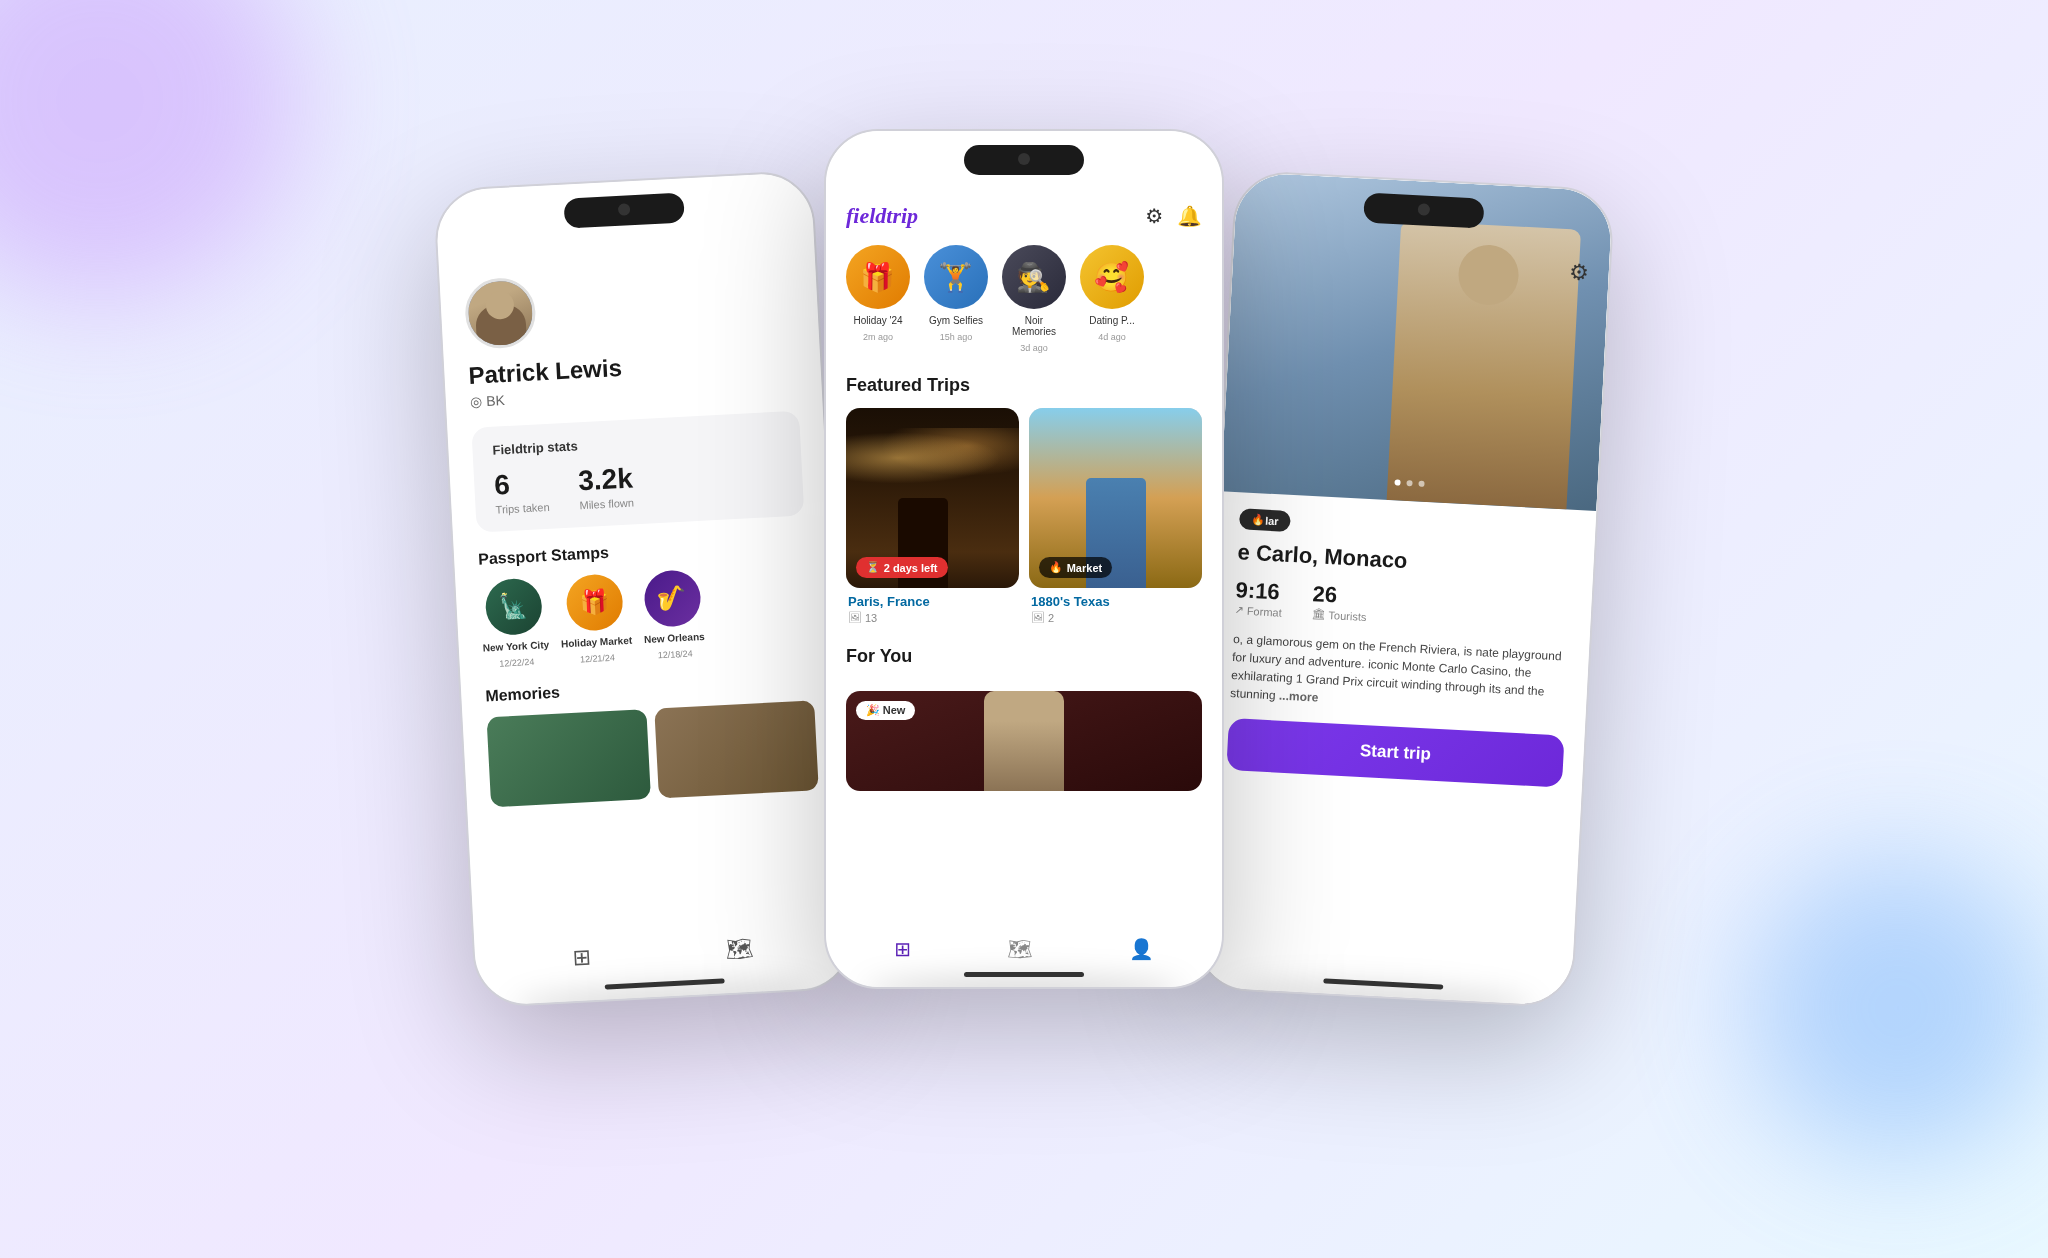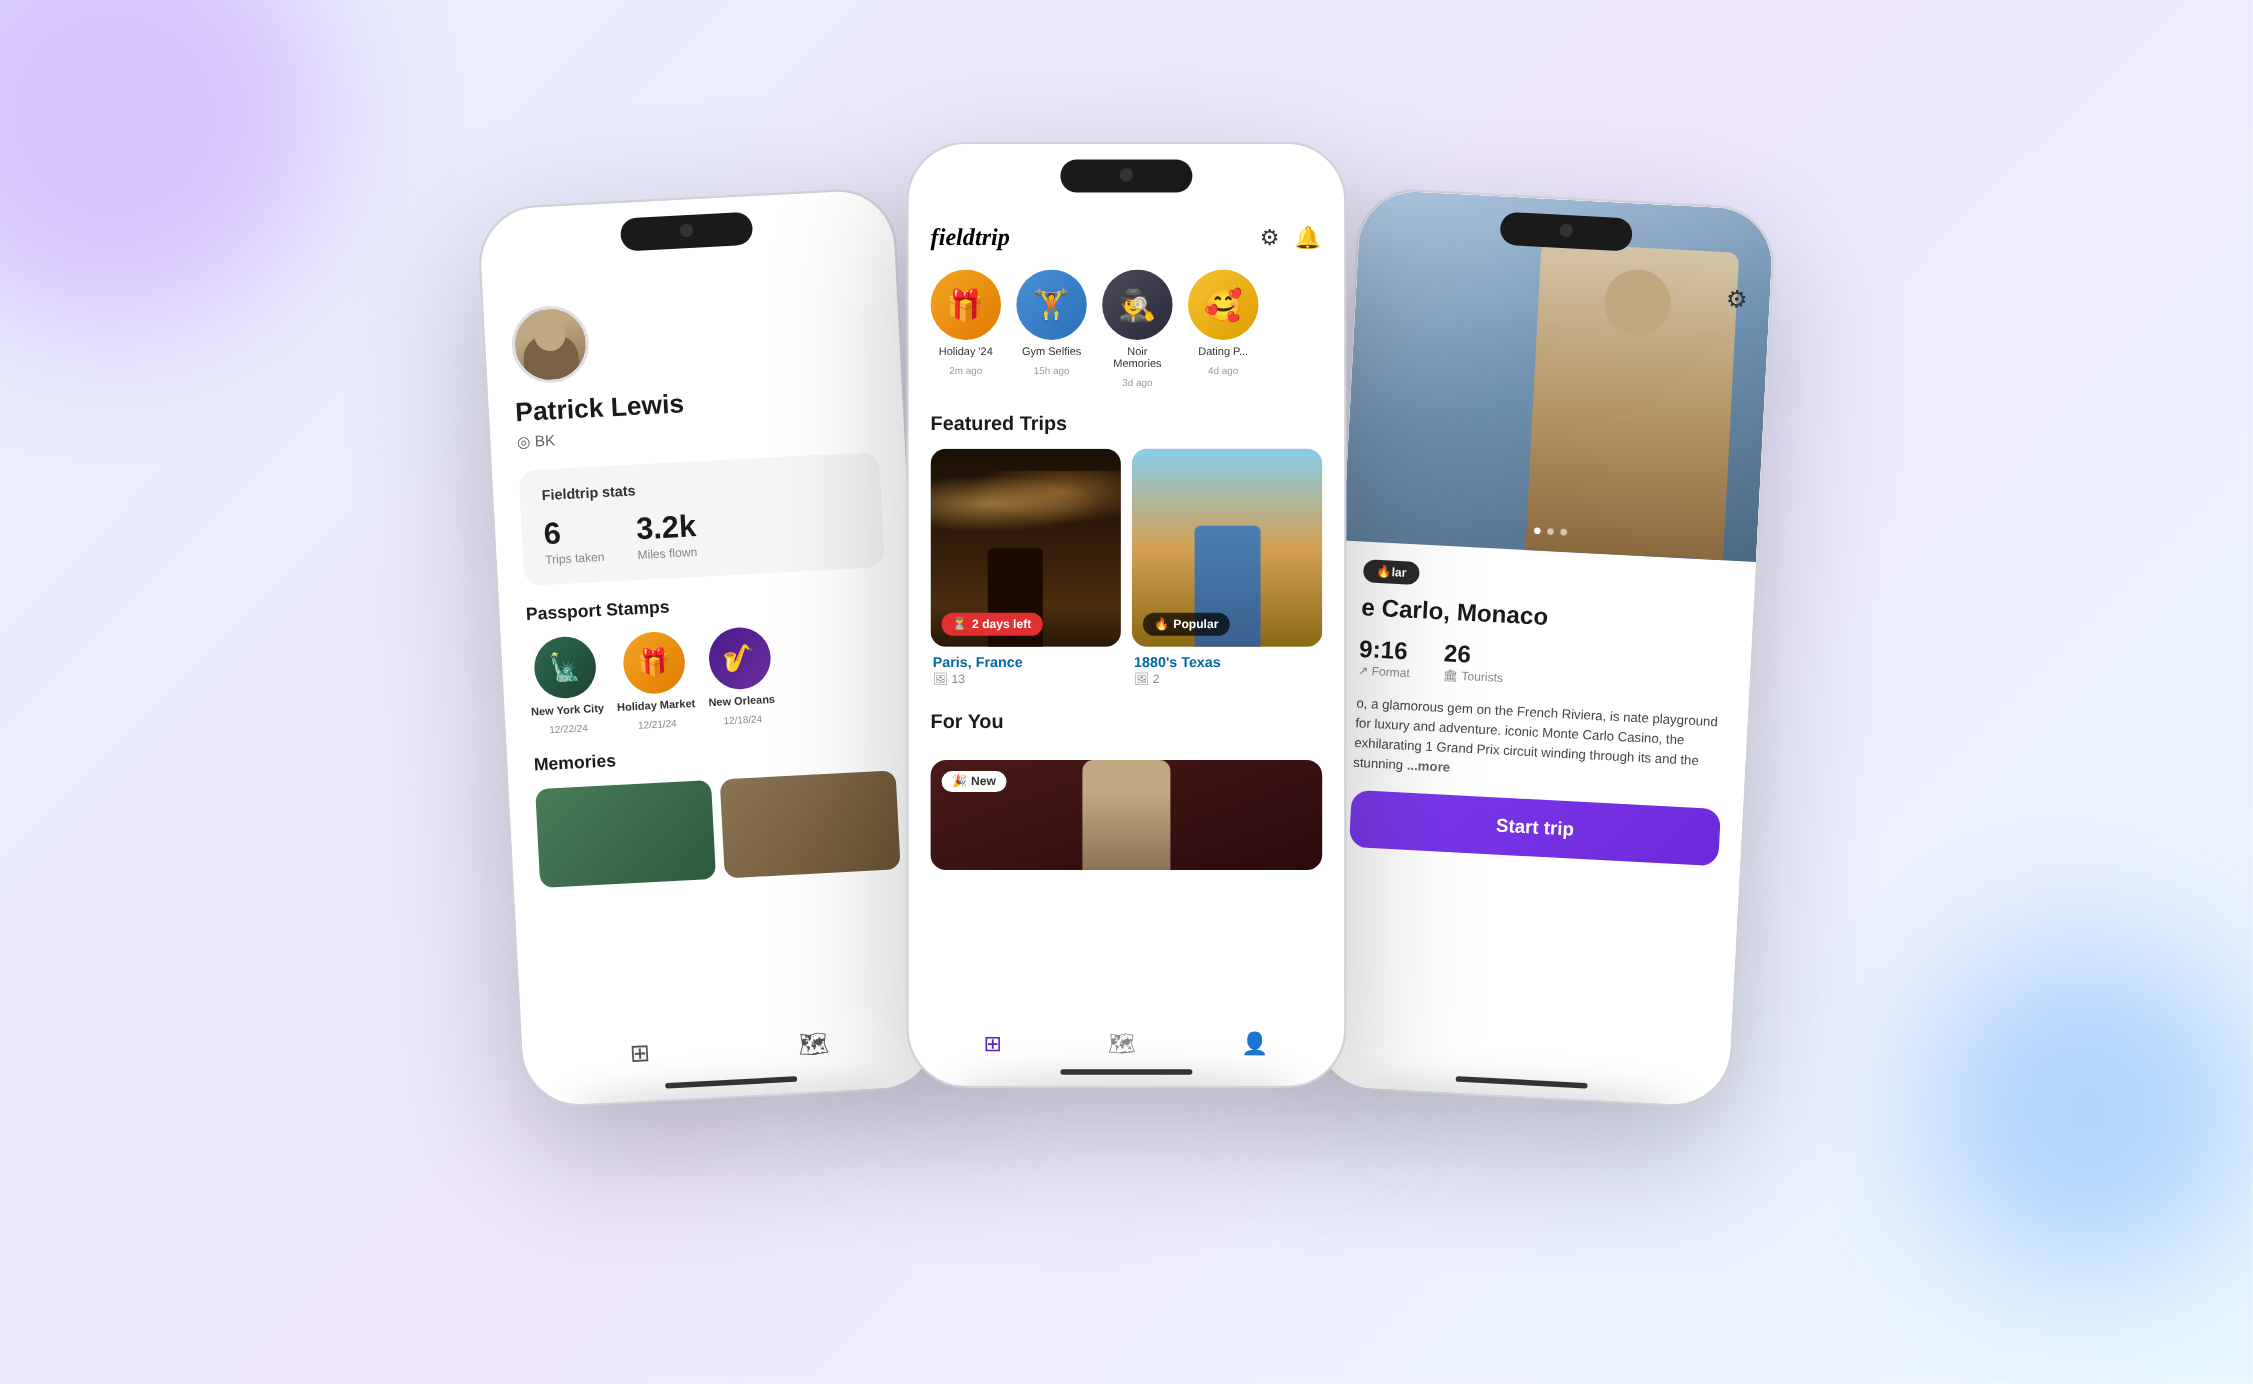--- a/index.html
+++ b/index.html
@@ -334,21 +334,21 @@
     .app-header {
       display: flex;
       justify-content: space-between;
       align-items: center;
       padding: 12px 0 16px;
     }
 
     .app-logo {
       font-size: 22px;
       font-weight: 800;
-      color: #000000;
+      color: #6d28d9;
       font-family: Georgia, serif;
       font-style: italic;
     }
 
     .header-icons {
       display: flex;
       gap: 14px;
     }
 
     .header-icon {
@@ -839,21 +839,21 @@
                 </div>
               </div>
 
               <div>
                 <div class="trip-card">
                   <div class="texas-scene">
                     <div class="texas-figure"></div>
                   </div>
                   <div class="trip-badge badge-dark">
                     <span>🔥</span>
-                    <span>Popular</span>
+                    <span>Market</span>
                   </div>
                 </div>
                 <div class="trip-info">
                   <div class="trip-name">1880's Texas</div>
                   <div class="trip-photos">
                     <span>🖼</span>
                     <span>2</span>
                   </div>
                 </div>
               </div>

